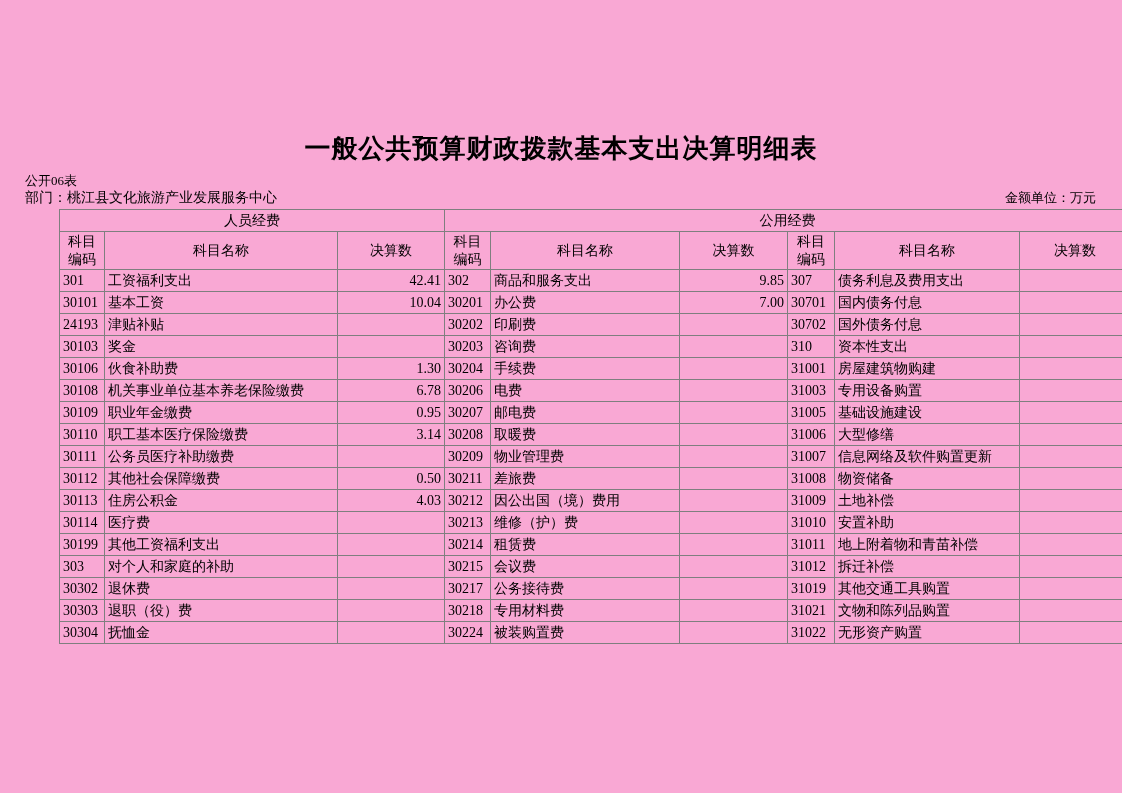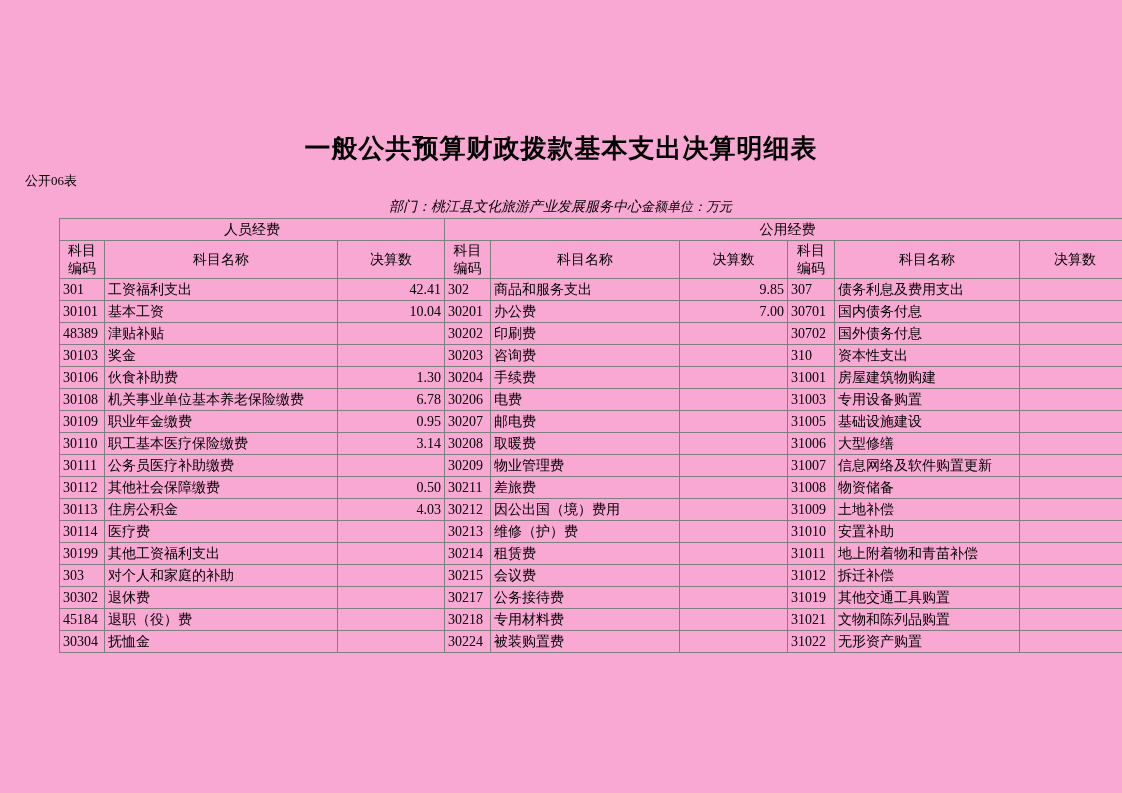--- a/index.html
+++ b/index.html
@@ -29,27 +29,26 @@
     margin-left: 25px;
   }
   .meta-right {
     text-align: left;
     font-size: 13px;
     line-height: 17px;
     margin-top: 6px;
   }
   .dept-row {
     display: flex;
-    justify-content: center;
+    justify-content: space-between;
     align-items: flex-end;
     font-size: 14px;
     line-height: 18px;
-    margin-top: 9px;
+    margin-top: 0px;
     margin-bottom: 2px;
-    font-style: italic;
   }
   .dept-row .unit {
     font-size: 13px;
   }
   table.budget {
     border-collapse: collapse;
     table-layout: fixed;
     width: 1071px;
     margin-left: 34px;
   }
@@ -143,21 +142,21 @@
             <td class="name">基本工资</td>
             <td class="value">10.04</td>
             <td class="code">30201</td>
             <td class="name">办公费</td>
             <td class="value">7.00</td>
             <td class="code">30701</td>
             <td class="name">国内债务付息</td>
             <td class="value"></td>
           </tr>
           <tr>
-            <td class="code">48389</td>
+            <td class="code">24193</td>
             <td class="name">津贴补贴</td>
             <td class="value"></td>
             <td class="code">30202</td>
             <td class="name">印刷费</td>
             <td class="value"></td>
             <td class="code">30702</td>
             <td class="name">国外债务付息</td>
             <td class="value"></td>
           </tr>
           <tr>
@@ -286,21 +285,21 @@
             <td class="name">退休费</td>
             <td class="value"></td>
             <td class="code">30217</td>
             <td class="name">公务接待费</td>
             <td class="value"></td>
             <td class="code">31019</td>
             <td class="name">其他交通工具购置</td>
             <td class="value"></td>
           </tr>
           <tr>
-            <td class="code">45184</td>
+            <td class="code">30303</td>
             <td class="name">退职（役）费</td>
             <td class="value"></td>
             <td class="code">30218</td>
             <td class="name">专用材料费</td>
             <td class="value"></td>
             <td class="code">31021</td>
             <td class="name">文物和陈列品购置</td>
             <td class="value"></td>
           </tr>
           <tr>

